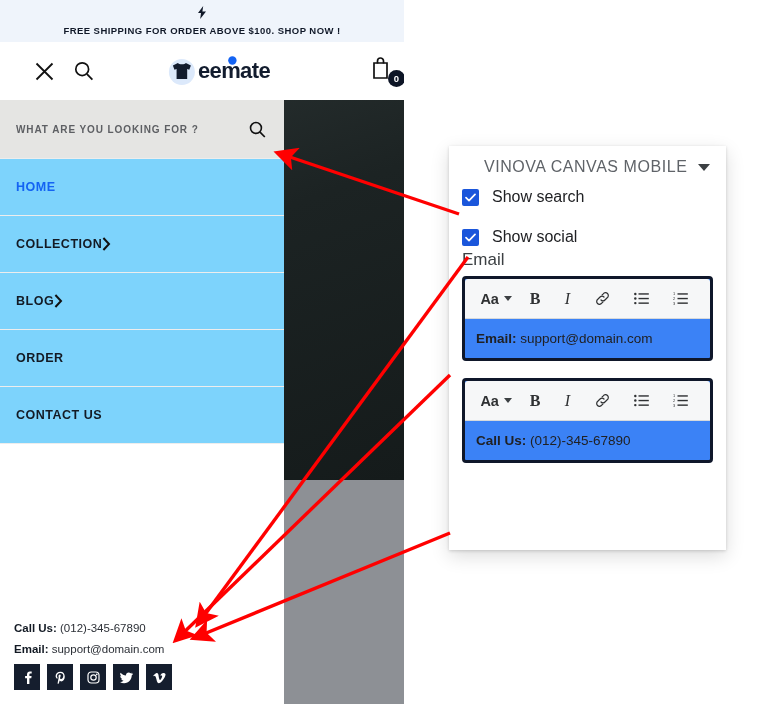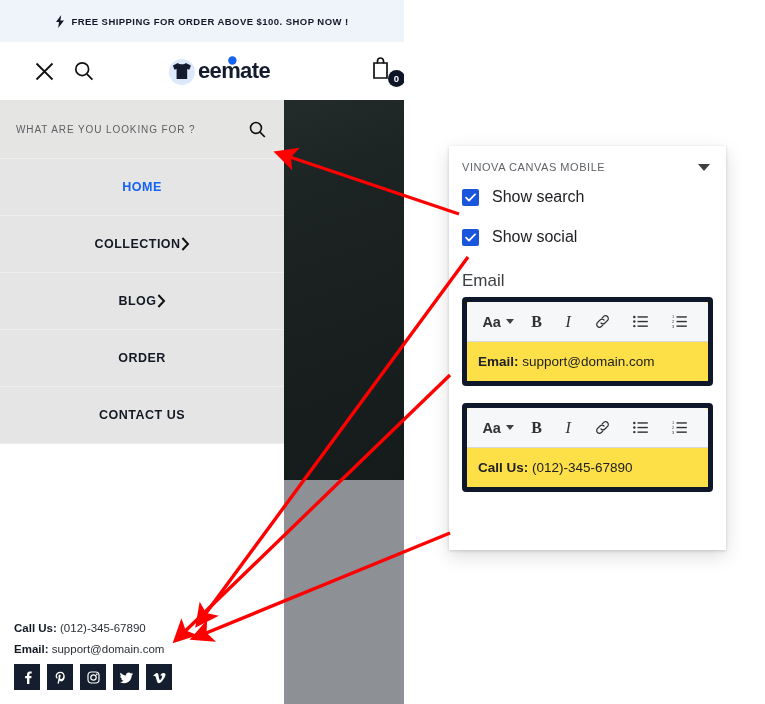--- a/index.html
+++ b/index.html
@@ -19,20 +19,21 @@
     overflow: hidden;
   }
 
   
   .announce {
     position: absolute; left: 0; top: 0;
     width: 404px; height: 42px;
     background: #eff4fb;
     display: flex; align-items: center; justify-content: center;
     gap: 6px;
+    flex-direction: column;
   }
   .announce-text {
     font-size: 9.5px; font-weight: 700; letter-spacing: .45px;
     color: #101828; white-space: nowrap;
   }
   .bolt-icon { width: 10px; height: 13px; display: block; }
 
   
   .mheader {
     position: absolute; left: 17px; top: 42px;
@@ -65,28 +66,28 @@
     background: #ffffff;
     z-index: 4;
     overflow: hidden;
   }
   .searchbar {
     height: 58px; background: #e5e5e3;
     display: flex; align-items: center; padding: 0 18px 0 16px;
     justify-content: space-between; cursor: text;
   }
   .search-ph {
-    font-size: 10px; font-weight: 400; letter-spacing: .9px; color: #5d5f63;
+    font-size: 10px; font-weight: 700; letter-spacing: .9px; color: #5d5f63;
   }
   .nav-list { border-top: 1px solid #ededed; }
   .nav-item {
     height: 57px; padding: 0 16px;
-    display: flex; align-items: center; justify-content: center;
+    display: flex; align-items: center; justify-content: flex-start;
     border-bottom: 1px solid #ededed; cursor: pointer;
-    background: #e5e5e5;
+    background: #7dd3fc;
   }
   .nav-label {
     font-size: 12.5px; font-weight: 800; letter-spacing: .5px; color: #131a24;
   }
   .nav-item.active .nav-label { color: #1463f3; }
   .chev { width: 9px; height: 14px; }
 
   
   .drawer-foot { position: absolute; left: 0; bottom: 0; width: 284px; padding: 0 14px 14px 14px; }
   .contact-line { font-size: 11.5px; color: #2b2f36; margin-bottom: 9px; }
@@ -130,34 +131,34 @@
     width: 277px; height: 404px;
     background: #ffffff;
     box-shadow: 0 1px 3px rgba(0,0,0,.16), 0 6px 18px rgba(0,0,0,.14);
     z-index: 8;
   }
   .panel-head {
     height: 42px; display: flex; align-items: center; justify-content: space-between;
     padding: 0 16px 0 13px; cursor: pointer;
   }
   .panel-title {
-    font-size: 11px; color: #5f6368; letter-spacing: .55px;
+    font-size: 16px; color: #5f6368; letter-spacing: .55px; margin-left: 22px;
   }
   .caret { width: 0; height: 0; border-left: 6px solid transparent; border-right: 6px solid transparent; border-top: 7px solid #3c4043; }
   .panel-body { padding: 0 13px; }
-  .check-row { display: flex; align-items: center; gap: 13px; margin-bottom: 25px; cursor: pointer; }
+  .check-row { display: flex; align-items: center; gap: 13px; margin-bottom: 4px; cursor: pointer; }
   .check-row:first-child { margin-bottom: 22px; }
   .cbox {
     width: 17px; height: 17px; border-radius: 2px; background: #1a56db;
     display: flex; align-items: center; justify-content: center; flex: 0 0 auto;
   }
   .check-label { font-size: 16px; color: #202124; }
 
   .field-label { font-size: 17px; color: #3c4043; margin-bottom: 6px; }
-  .rte { border: 5px solid #0f172a; border-radius: 4px; margin-bottom: 17px; background: #fde047; }
+  .rte { border: 3px solid #0f172a; border-radius: 4px; margin-bottom: 17px; background: #3b82f6; }
   .rte-toolbar {
     height: 40px; background: #f6f7f8; border-bottom: 1px solid #d6d9dc;
     border-radius: 3px 3px 0 0;
     display: flex; align-items: center; padding: 0 10px; gap: 1px;
   }
   .tb-btn {
     height: 28px; min-width: 28px; display: flex; align-items: center; justify-content: center;
     cursor: pointer; color: #2f3133; flex: 1 1 auto;
   }
   .tb-btn.aa { gap: 5px; flex: 0 0 auto; min-width: 42px; }

